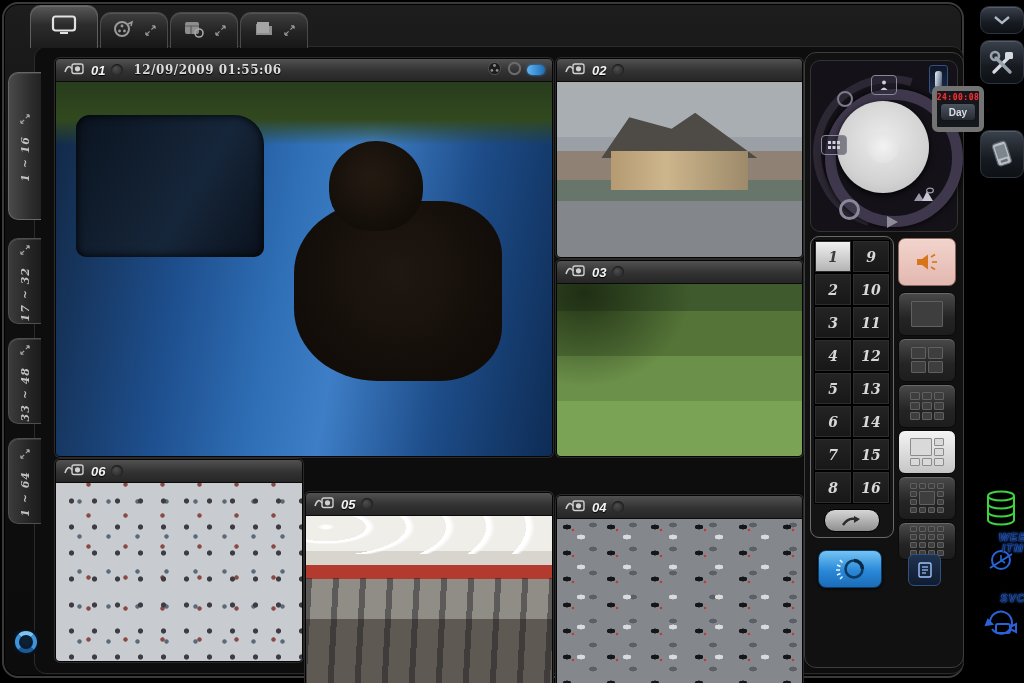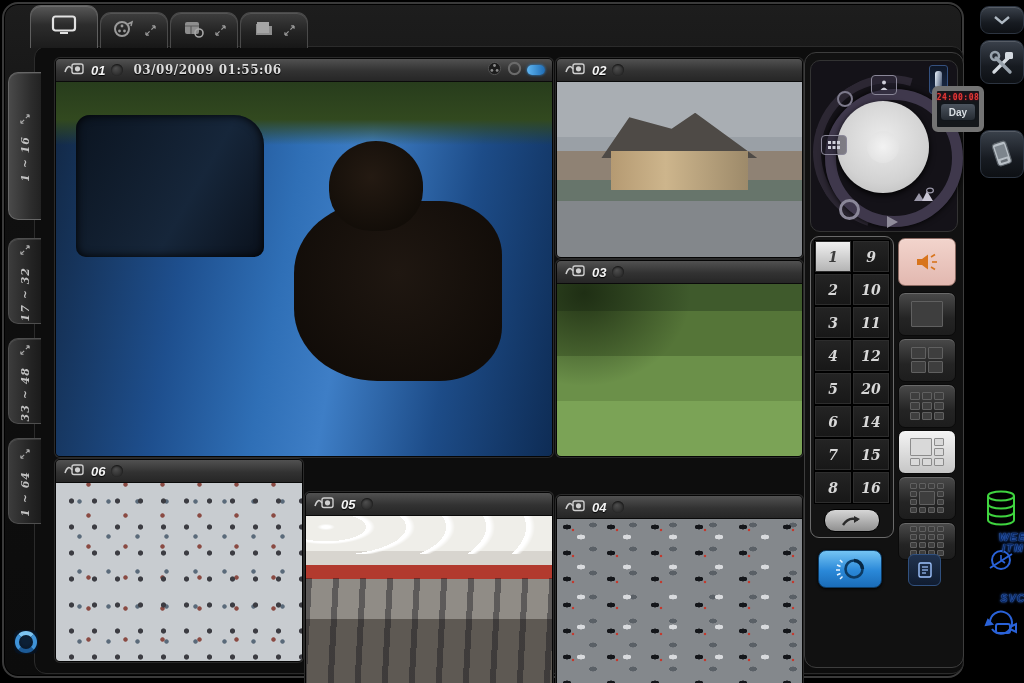--- a/index.html
+++ b/index.html
@@ -277,21 +277,21 @@
     <div class="cam-header">
       <span>
         <svg width="22" height="14" viewBox="0 0 22 14">
             <path d="M2 11 q3 -9 7 -3" stroke="#cfcfcf" stroke-width="1.5" fill="none"></path>
             <rect x="9" y="3" width="11" height="9.5" rx="2" fill="none" stroke="#cfcfcf" stroke-width="1.4"></rect>
             <circle cx="14.5" cy="7.8" r="2.6" fill="#cfcfcf"></circle>
           </svg>
       </span>
       <span class="cam-num">01</span>
       <span class="status-dot"></span>
-      <span class="cam-ts">03/09/2009 01:55:06</span>
+      <span class="cam-ts">12/09/2009 01:55:06</span>
       <span class="hdr-right">
         <span>
           <svg width="15" height="15" viewBox="0 0 16 16">
               <circle cx="8" cy="8" r="6.5" fill="#1c1c1c" stroke="#555" stroke-width="1"></circle>
               <circle cx="8" cy="4.8" r="1.5" fill="#8c8c8c"></circle>
               <circle cx="5.2" cy="10" r="1.5" fill="#8c8c8c"></circle>
               <circle cx="10.8" cy="10" r="1.5" fill="#8c8c8c"></circle>
             </svg>
         </span>
         <span>
@@ -437,21 +437,21 @@
     <div class="keys">
       <div class="key active">1</div>
       <div class="key">9</div>
       <div class="key">2</div>
       <div class="key">10</div>
       <div class="key">3</div>
       <div class="key">11</div>
       <div class="key">4</div>
       <div class="key">12</div>
       <div class="key">5</div>
-      <div class="key">20</div>
+      <div class="key">13</div>
       <div class="key">6</div>
       <div class="key">14</div>
       <div class="key">7</div>
       <div class="key">15</div>
       <div class="key">8</div>
       <div class="key">16</div>
     </div>
     <div class="page-btn">
       <svg width="24" height="13" viewBox="0 0 24 13">
           <path d="M3 11 q6 -9 15 -5" fill="none" stroke="#2a2a2a" stroke-width="2.4"></path>

